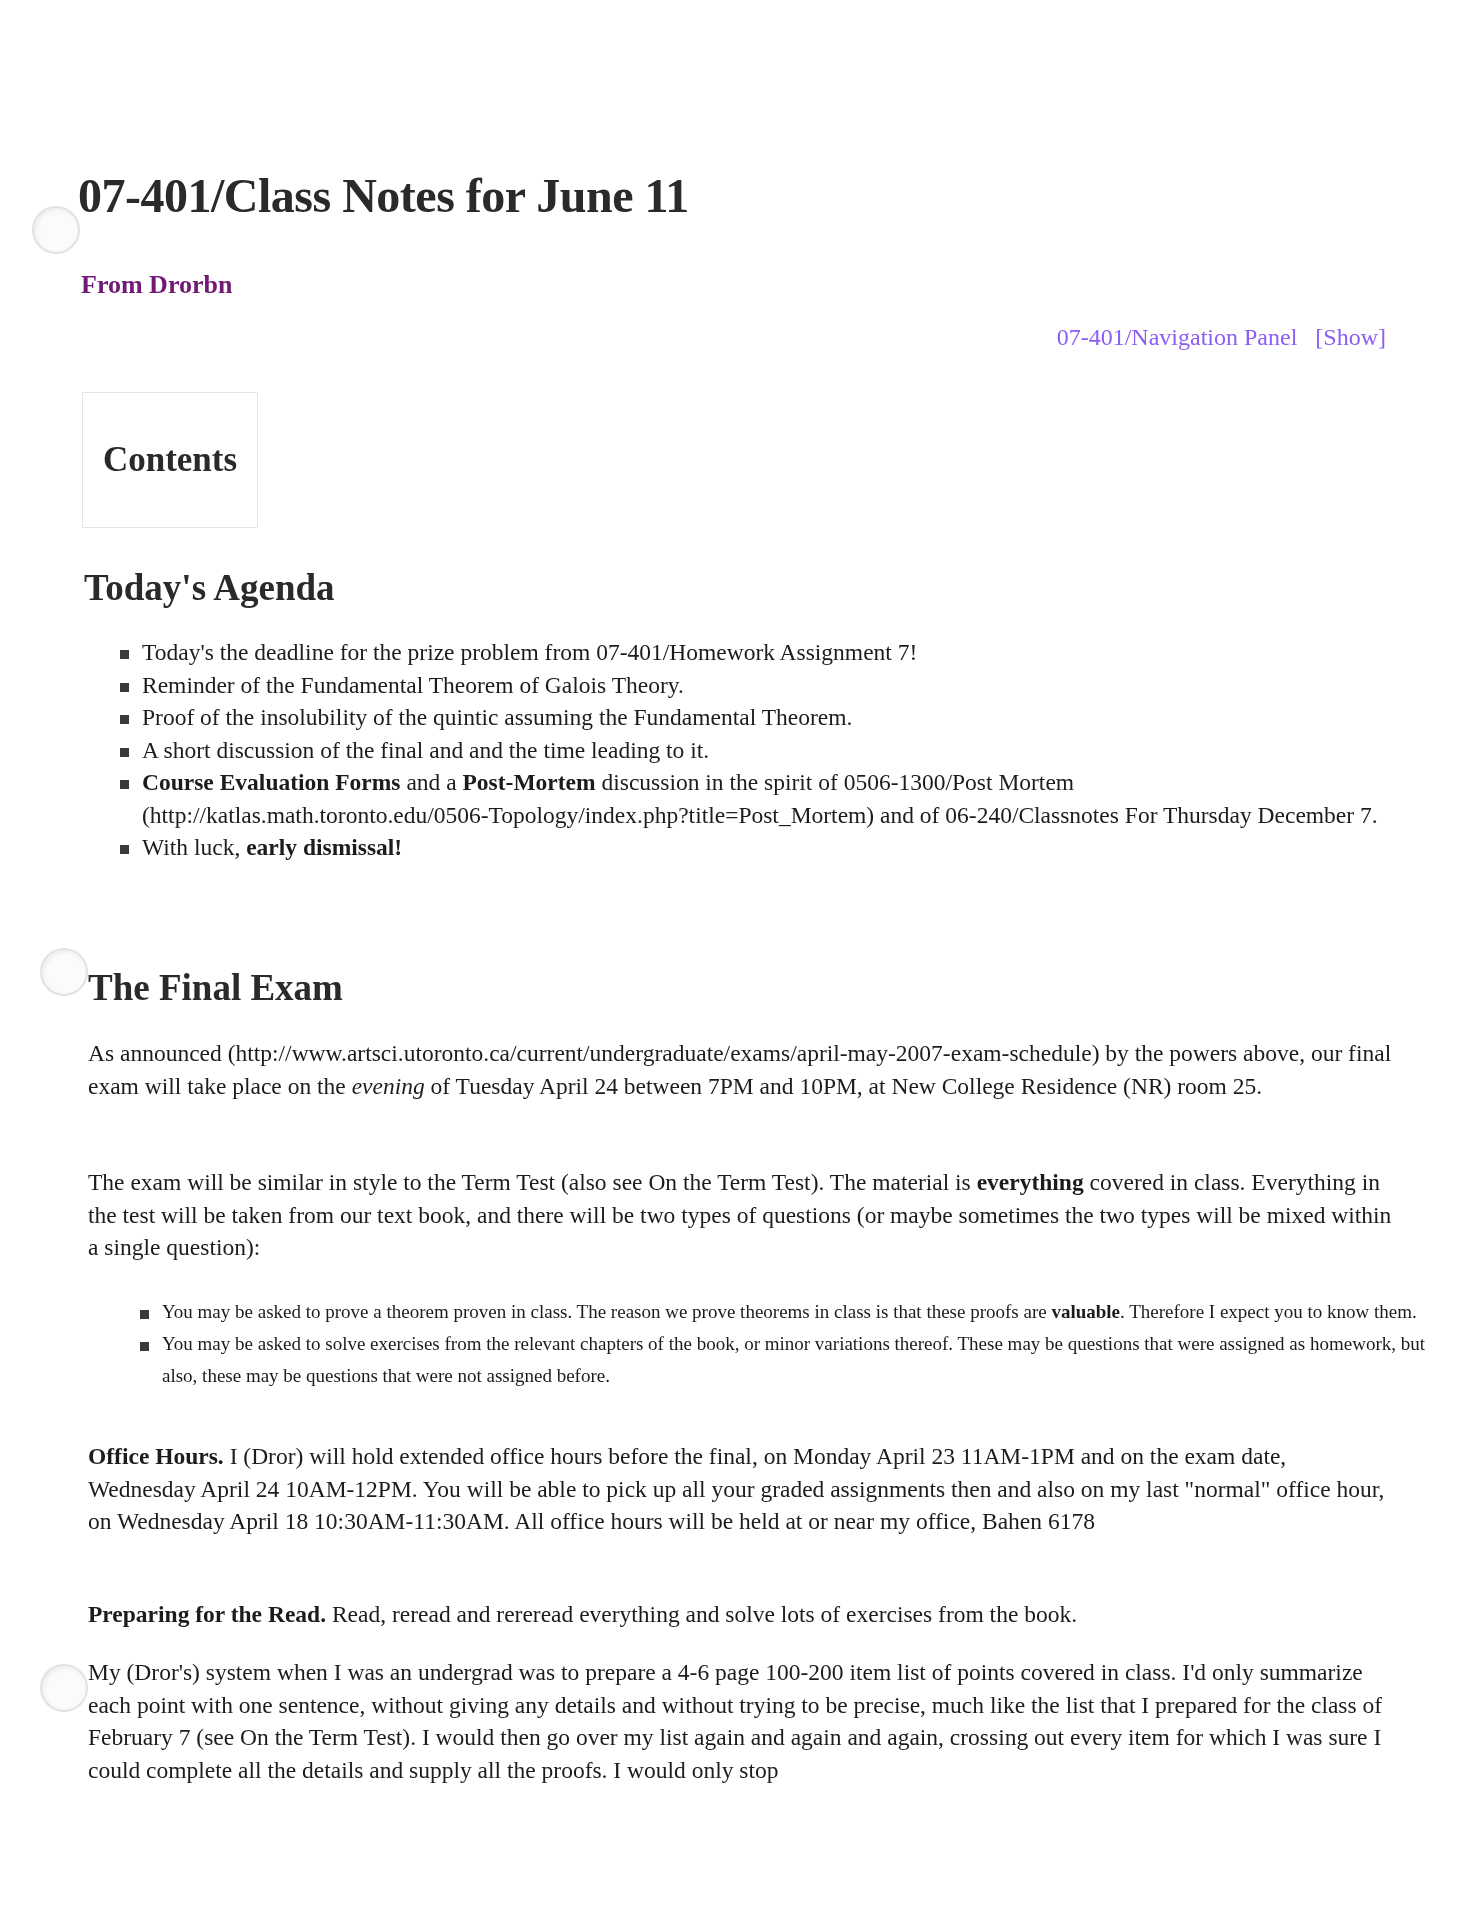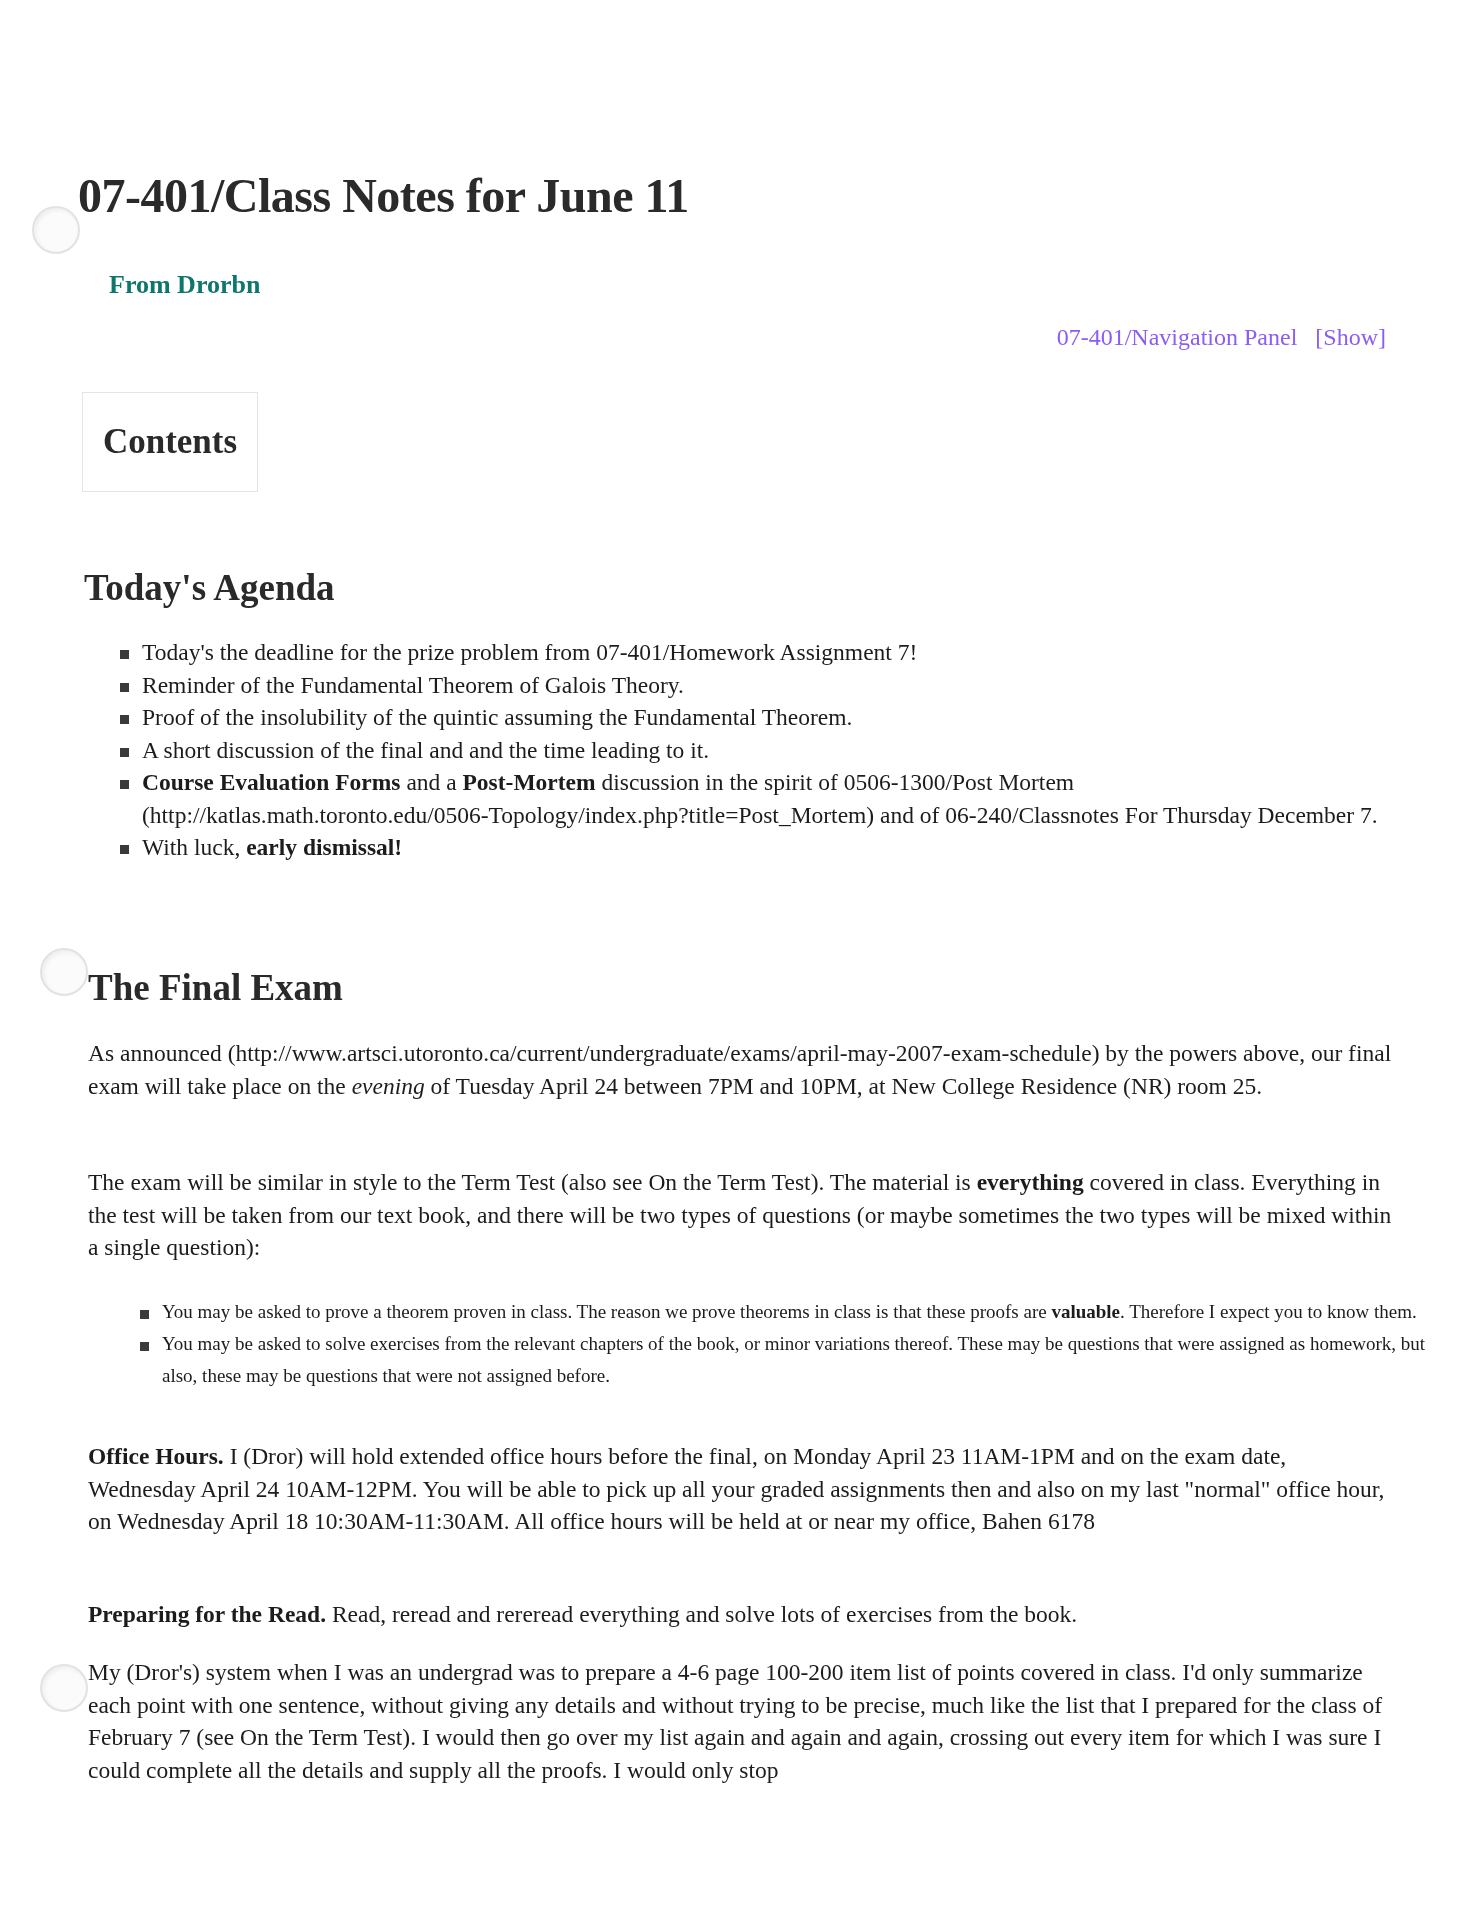--- a/index.html
+++ b/index.html
@@ -13,29 +13,29 @@
     position: absolute; width: 44px; height: 44px; border-radius: 50%;
     border: 2px solid #e2e2e2; background: #fbfbfb;
     box-shadow: inset 2px 2px 4px rgba(0,0,0,0.06);
   }
   .title {
     position: absolute; left: 78px; top: 168px; margin: 0;
     font-size: 48px; font-weight: bold; letter-spacing: -0.5px; color: #2a2a2a;
   }
   .from {
     position: absolute; left: 81px; top: 270px;
-    font-size: 26px; font-weight: bold; color: #0f766e; margin-left: 28px;
+    font-size: 26px; font-weight: bold; color: #701a75;
   }
   .nav {
     position: absolute; right: 98px; top: 324px;
     font-size: 24px; color: #8b5cf6;
   }
   .nav .show { margin-left: 12px; cursor: pointer; }
   .toc {
-    position: absolute; left: 82px; top: 392px; width: 176px; height: 100px;
+    position: absolute; left: 82px; top: 392px; width: 176px; height: 136px;
     border: 1px solid #e4e4e4; box-sizing: border-box;
     display: flex; align-items: center; justify-content: center;
   }
   .toc span { font-size: 35px; font-weight: bold; color: #2a2a2a; }
   .h2 {
     position: absolute; margin: 0; font-size: 37px; font-weight: bold; color: #2a2a2a; font-family: Liberation Serif, serif;
   }
   .agenda {
     position: absolute; left: 120px; top: 636px; width: 1290px;
     margin: 0; padding: 0; list-style: none;

